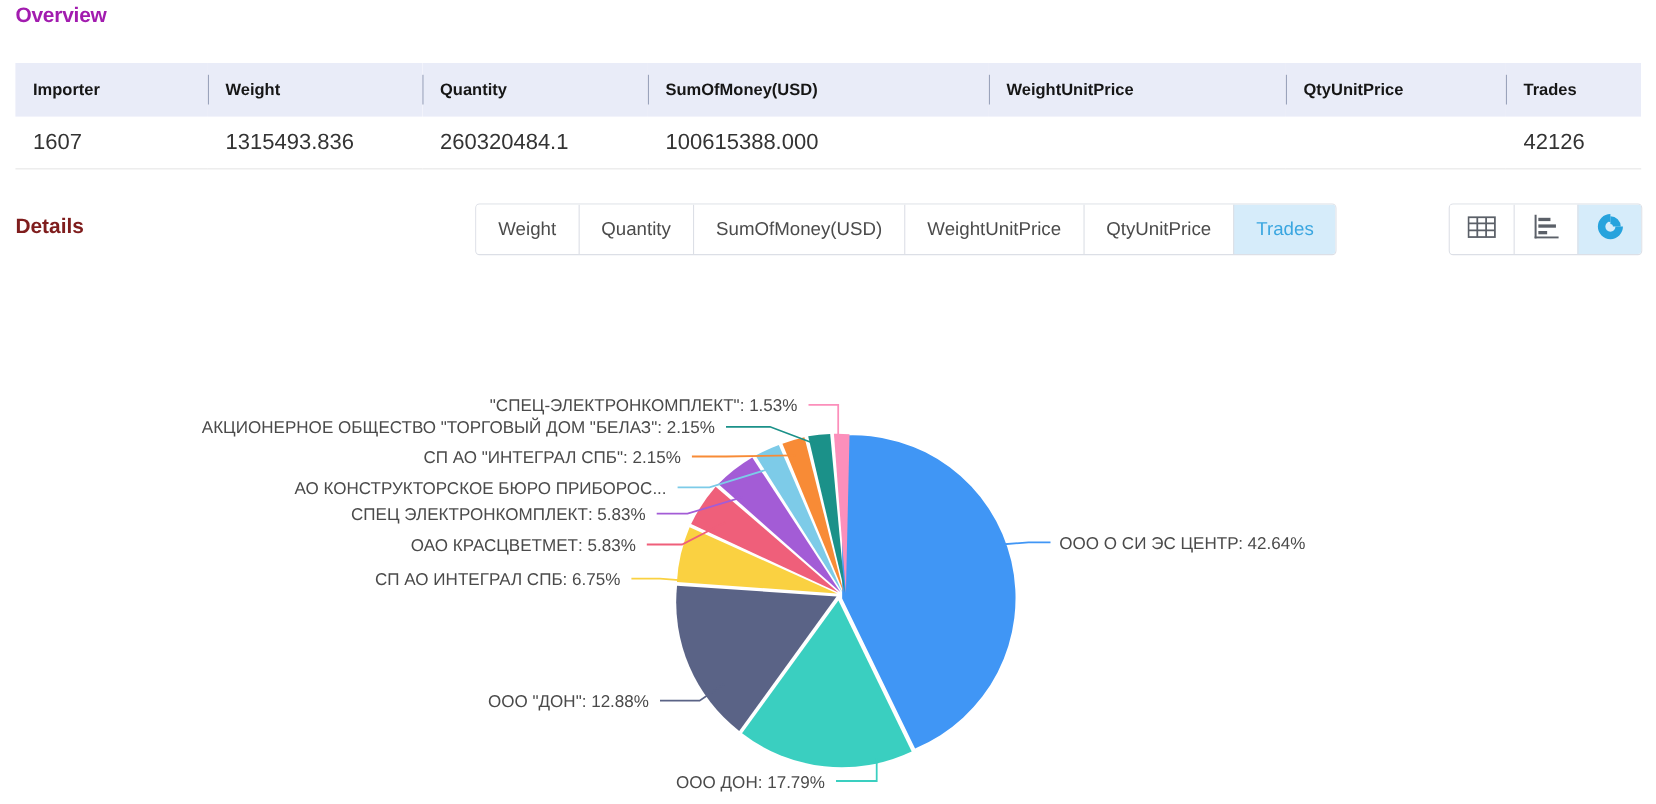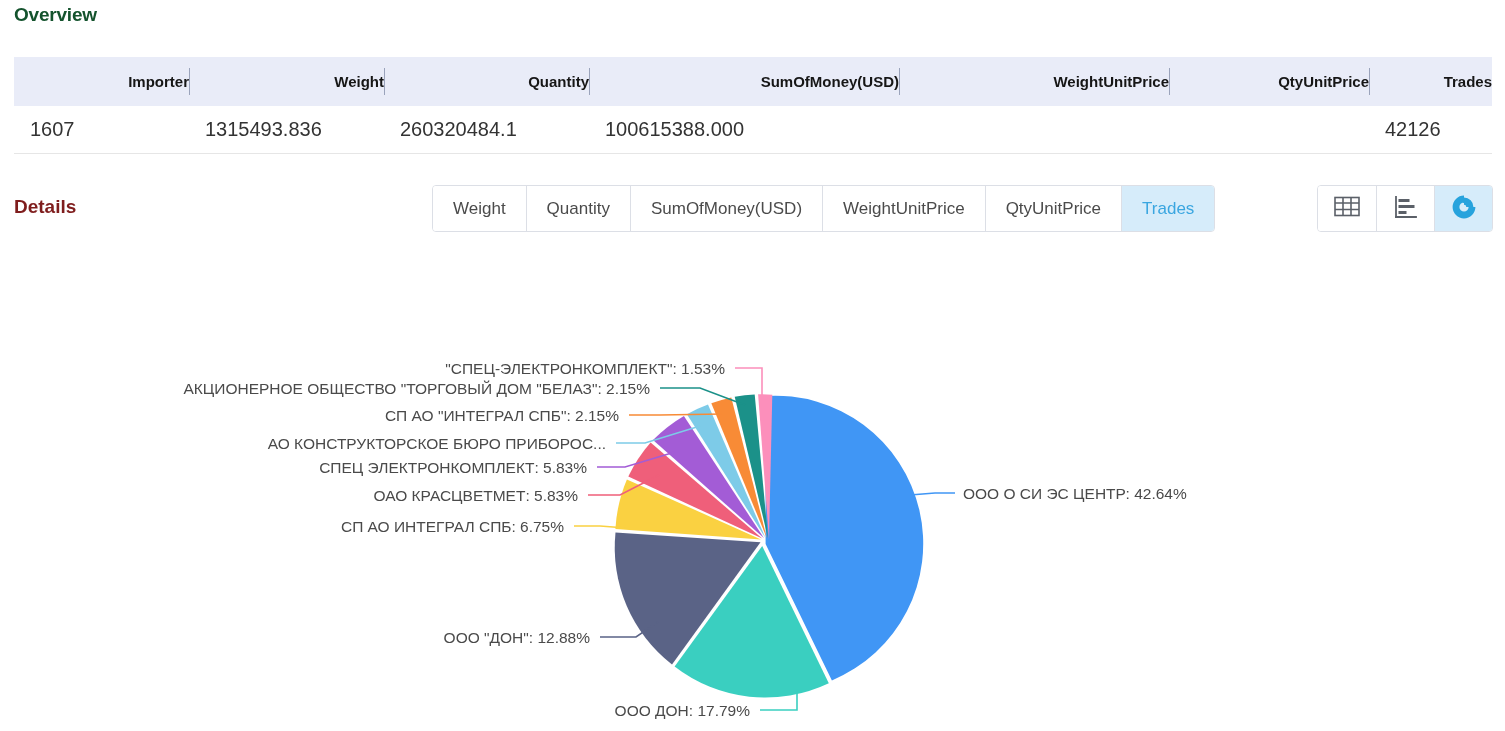--- a/index.html
+++ b/index.html
@@ -11,38 +11,38 @@
     color: #333333;
     overflow: hidden;
   }
 
   
   .overview-title {
     position: absolute;
     left: 14px; top: 4px;
     font-size: 19px;
     font-weight: bold;
-    color: #14532d;
+    color: #a21caf;
     letter-spacing: -0.2px;
   }
 
   
   .summary-table {
     position: absolute;
     left: 14px; top: 57px;
     width: 1478px;
     border-collapse: collapse;
     table-layout: fixed;
   }
   .summary-table th {
     background: #e9ecf8;
     font-size: 15px;
     font-weight: bold;
     color: #161616;
-    text-align: right;
+    text-align: left;
     padding: 13px 0 13px 16px;
     height: 49px;
     position: relative;
     border: none;
   }
   .summary-table th + th::before {
     content: "";
     position: absolute;
     left: 0; top: 11px;
     width: 1px; height: 27px;

